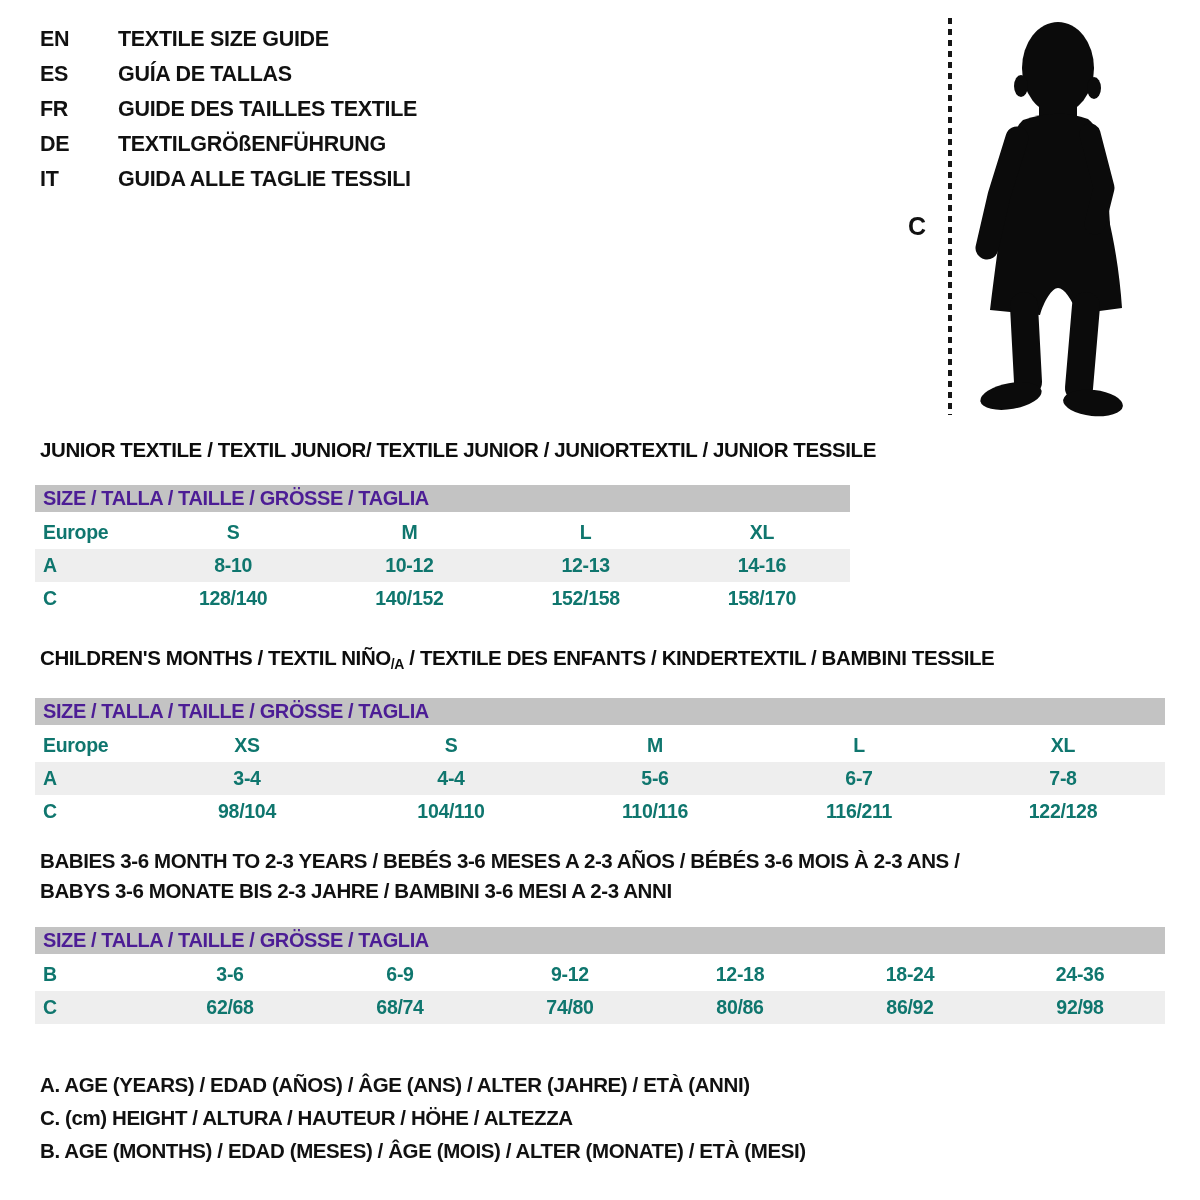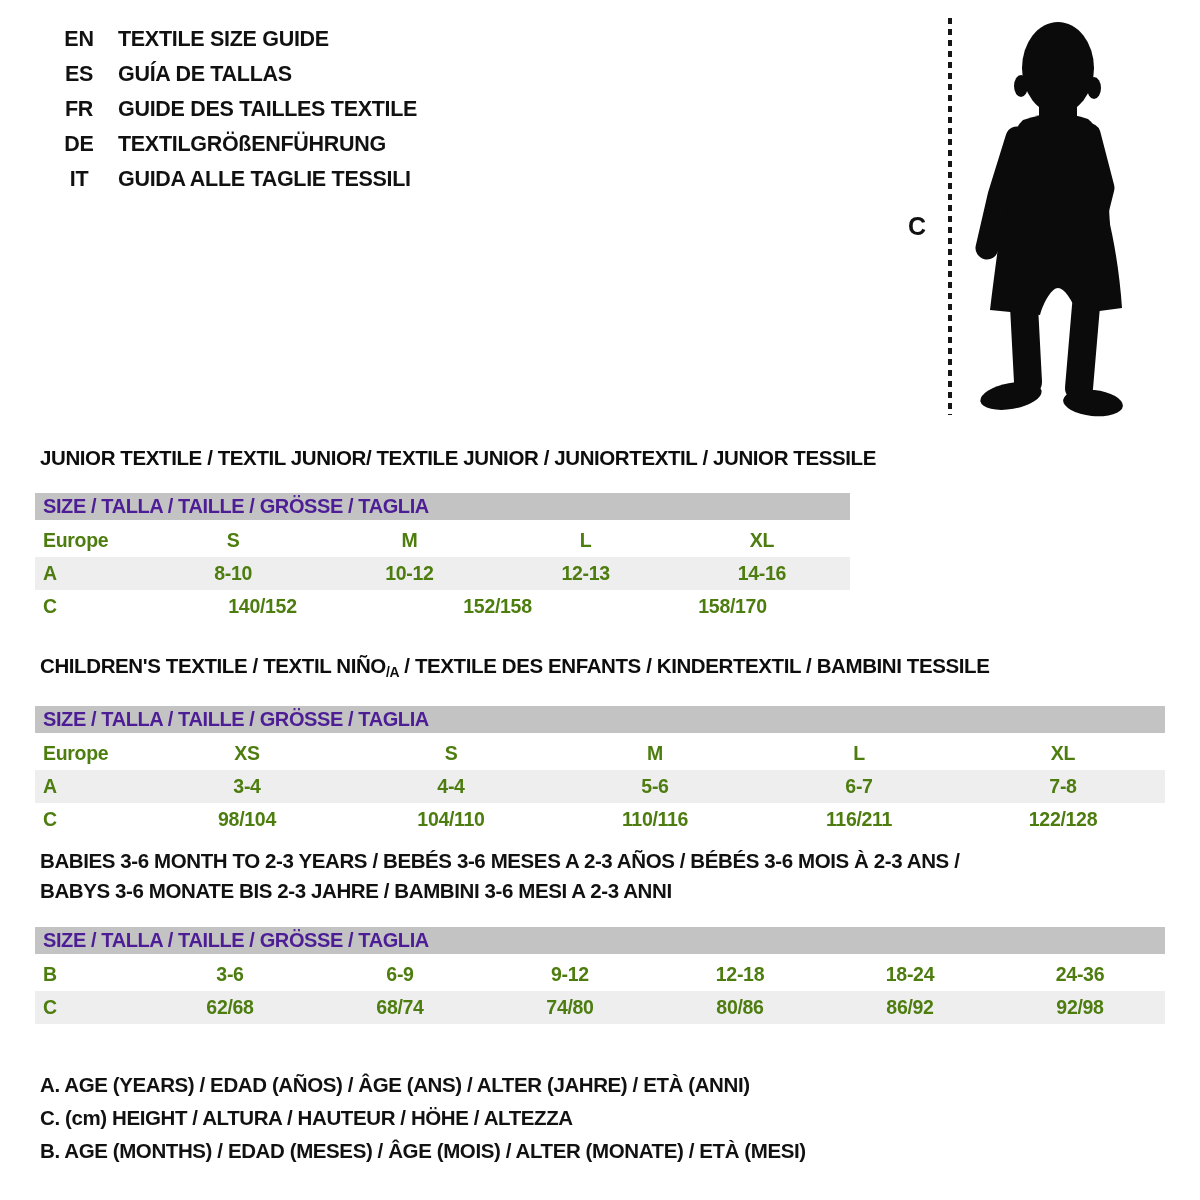--- a/index.html
+++ b/index.html
@@ -11,21 +11,21 @@
     position: relative;
     overflow: hidden;
     font-family: "Liberation Sans", "DejaVu Sans", sans-serif;
     font-weight: 700;
     color: #111111;
   }
 
   
   .lang-list { position: absolute; left: 40px; top: 22px; }
   .lang-row  { display: flex; line-height: 35px; font-size: 21.5px; letter-spacing: -0.3px; }
-  .lang-code { width: 78px; flex: 0 0 78px; text-align: center; }
+  .lang-code { width: 78px; flex: 0 0 78px; }
   .lang-title { white-space: nowrap; }
 
   
   .height-line {
     position: absolute; left: 948px; top: 18px;
     width: 4px; height: 397px;
     background: repeating-linear-gradient(to bottom, #161616 0 6px, transparent 6px 11px);
   }
   .height-label {
     position: absolute; left: 908px; top: 212px;
@@ -36,37 +36,37 @@
 
   
   .sec { position: absolute; left: 35px; }
   .sec-junior   { top: 435px; width: 815px; }
   .sec-children { top: 643px; width: 1130px; }
   .sec-babies   { top: 846px; width: 1130px; }
 
   .section-title {
     font-size: 20.5px; line-height: 22px;
     letter-spacing: -0.4px; white-space: nowrap;
-    margin: 12px 0 24px 5px; color: #0d0d0d;
+    margin: 4px 0 24px 5px; color: #0d0d0d;
   }
   .sec-children .section-title { margin-bottom: 23px; }
   .title-sub { font-size: 0.68em; vertical-align: -4px; }
   .babies-title-line { font-size: 20.5px; line-height: 30px; letter-spacing: -0.4px; white-space: nowrap; margin-left: 5px; }
   .babies-title-block { margin-bottom: 21px; }
 
   .tbl-header {
     height: 27px; line-height: 27px;
     background: #c3c3c3; color: #4c1d95;
     font-size: 20px; letter-spacing: -0.4px;
     padding-left: 8px;
     margin-bottom: 4px;
   }
   .tbl-row {
     display: flex; height: 33px; line-height: 33px;
-    font-size: 19.5px; color: #4d7c0f; letter-spacing: -0.3px;
+    font-size: 19.5px; color: #0f766e; letter-spacing: -0.3px;
   }
   .tbl-row.shaded { background: #eeeeee; }
   .tbl-row .lbl { flex: 0 0 102px; width: 102px; padding-left: 8px; text-align: left; }
   .tbl-row .val { flex: 1 1 0; text-align: center; }
 
   
   .legend { position: absolute; left: 40px; top: 1068px; }
   .legend-line { line-height: 33px; font-size: 20.5px; letter-spacing: -0.4px; white-space: nowrap; }
 </style>
 </head>
@@ -141,29 +141,30 @@
       </div>
       <div class="tbl-row shaded">
         <span class="lbl">A</span>
         <span class="val">8-10</span>
         <span class="val">10-12</span>
         <span class="val">12-13</span>
         <span class="val">14-16</span>
       </div>
       <div class="tbl-row">
         <span class="lbl">C</span>
+        <span class="val">128/140</span>
         <span class="val">140/152</span>
         <span class="val">152/158</span>
         <span class="val">158/170</span>
       </div>
     </div>
   </section>
 
   <section class="sec sec-children">
-    <div class="section-title"><span>CHILDREN'S TEXTILE / TEXTIL NIÑO</span><span class="title-sub">/A</span><span> / TEXTILE DES ENFANTS / KINDERTEXTIL / BAMBINI TESSILE</span></div>
+    <div class="section-title"><span>CHILDREN'S MONTHS / TEXTIL NIÑO</span><span class="title-sub">/A</span><span> / TEXTILE DES ENFANTS / KINDERTEXTIL / BAMBINI TESSILE</span></div>
     <div class="tbl">
       <div class="tbl-header">SIZE / TALLA / TAILLE / GRÖSSE / TAGLIA</div>
       <div class="tbl-row">
         <span class="lbl">Europe</span>
         <span class="val">XS</span>
         <span class="val">S</span>
         <span class="val">M</span>
         <span class="val">L</span>
         <span class="val">XL</span>
       </div>

